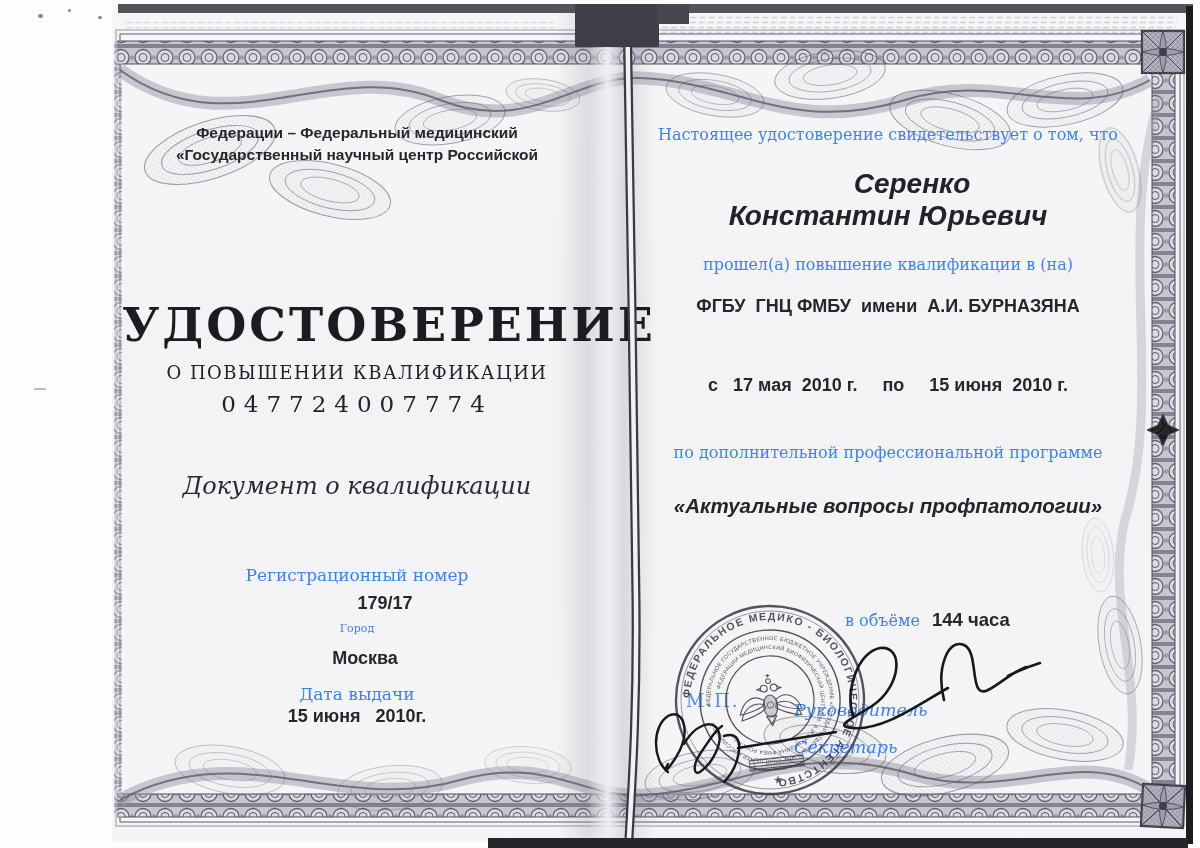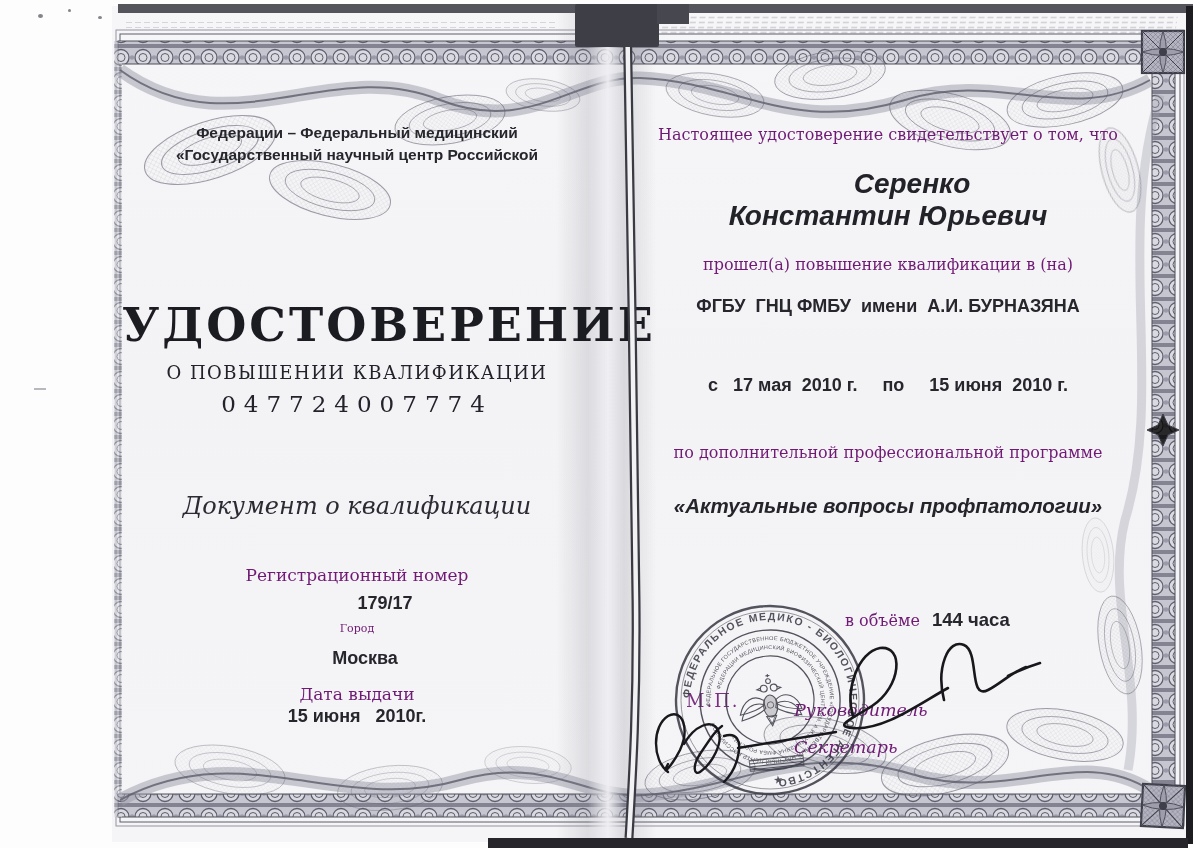--- a/index.html
+++ b/index.html
@@ -16,21 +16,21 @@
   
   .topband{left:118px;top:4px;width:1082px;height:9px;background:#54545c;}
   .blob1{left:575px;top:4px;width:84px;height:43px;background:#3e3e46;border-radius:2px;}
   .blob2{left:657px;top:4px;width:32px;height:20px;background:#47474f;}
   .rightedge{left:1186px;top:6px;width:7px;height:838px;background:#1d1d21;}
   .rightwhite{left:1193px;top:0;width:7px;height:848px;background:#ffffff;}
   .bottomband{left:488px;top:838px;width:700px;height:10px;background:#26262b;}
   .speck{background:#5a5a60;border-radius:50%;opacity:.75;}
   
   .sansb{font-family:"Liberation Sans",sans-serif;font-weight:700;color:#26262d;}
-  .serif{font-family:"DejaVu Serif",serif;color:#701a75;}
+  .serif{font-family:"DejaVu Serif",serif;color:#3b82f6;}
   .ital {font-style:italic;}
   .center{text-align:center;}
   .pre{white-space:pre;}
   .lblock{left:122px;width:470px;}
   .rblock{left:628px;width:520px;}
   svg{display:block;}
   .overlay{left:0;top:0;pointer-events:none;}
 </style>
 </head>
 <body>
@@ -119,21 +119,21 @@
   <div>Федерации – Федеральный медицинский</div>
   <div>«Государственный научный центр Российской</div>
 </div>
 
 <div class="abs lblock serif center" style="top:298px;font-size:46px;font-weight:600;letter-spacing:3px;color:#1b1b22;">УДОСТОВЕРЕНИЕ</div>
 
 <div class="abs lblock serif center" style="top:362px;font-size:18px;letter-spacing:1.5px;color:#22222b;">О ПОВЫШЕНИИ КВАЛИФИКАЦИИ</div>
 
 <div class="abs lblock serif center" style="top:391px;font-size:23px;letter-spacing:8px;color:#23232c;">047724007774</div>
 
-<div class="abs lblock serif ital center" style="top:492px;font-size:24px;color:#2b2b34;">Документ о квалификации</div>
+<div class="abs lblock serif ital center" style="top:472px;font-size:24px;color:#2b2b34;">Документ о квалификации</div>
 
 <div class="abs lblock serif center" style="top:565px;font-size:17px;">Регистрационный номер</div>
 <div class="abs lblock sansb center" style="top:593px;font-size:18px;padding-left:28px;">179/17</div>
 
 <div class="abs lblock serif center" style="top:622px;font-size:11px;">Город</div>
 <div class="abs lblock sansb center" style="top:648px;font-size:18px;padding-left:8px;">Москва</div>
 
 <div class="abs lblock serif center" style="top:684px;font-size:17px;">Дата выдачи</div>
 <div class="abs lblock sansb center pre" style="top:706px;font-size:18px;">15 июня   2010г.</div>
 

